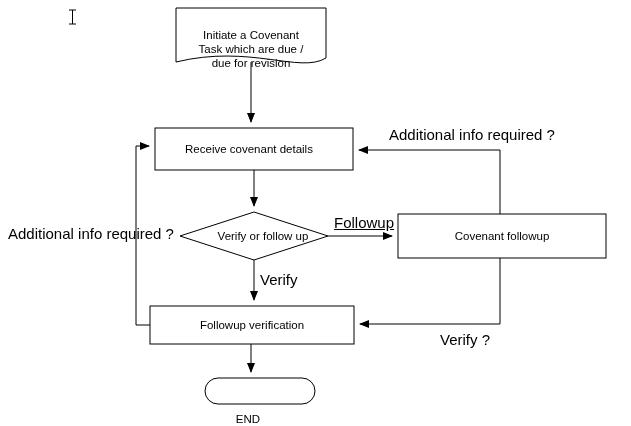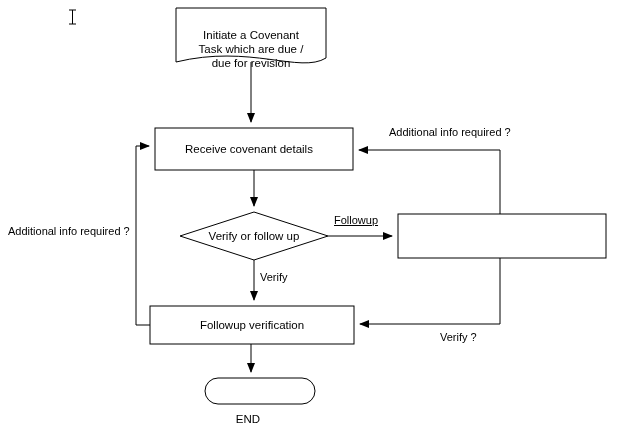--- a/index.html
+++ b/index.html
@@ -28,21 +28,21 @@
     font-size: 11.5px;
     color: #000000;
     text-align: center;
     line-height: 14px;
     white-space: pre-line;
     pointer-events: none;
   }
   .edge-label {
     position: absolute;
     font-family: "Liberation Sans", sans-serif;
-    font-size: 11px;
+    font-size: 15px;
     color: #000000;
     text-align: right;
     white-space: nowrap;
   }
   .text-cursor {
     position: absolute;
     left: 68px;
     top: 9px;
     width: 9px;
     height: 16px;
@@ -89,22 +89,23 @@
 
     <path d="M150,325 L136,325 L136,146 L149,146" fill="none" stroke="#000000" stroke-width="1" marker-end="url(#arrow)"></path>
   </svg>
 
   <div class="node-text" style="left:176px; top:28px; width:150px;">Initiate a Covenant
 Task which are due /
 due for revision</div>
 
   <div class="node-text" style="left:150px; top:142px; width:198px;">Receive covenant details</div>
 
-  <div class="node-text" style="left:180px; top:229px; width:148px;">Verify or follow up</div>
+  <div class="node-text" style="left:189px; top:229px; width:148px;">Verify or follow up</div>
 
+  <div class="node-text" style="left:398px; top:229px; width:208px;">Covenant followup</div>
 
   <div class="node-text" style="left:150px; top:318px; width:204px;">Followup verification</div>
 
   <div class="node-text" style="left:205px; top:384px; width:86px;margin-top:28px;">END</div>
 
   <div class="edge-label" style="left:389px; top:126px;">Additional info required ?</div>
 
   <div class="edge-label" style="left:8px; top:225px;">Additional info required ?</div>
 
   <div class="edge-label" style="left:334px; top:214px;text-decoration:underline;">Followup</div>

